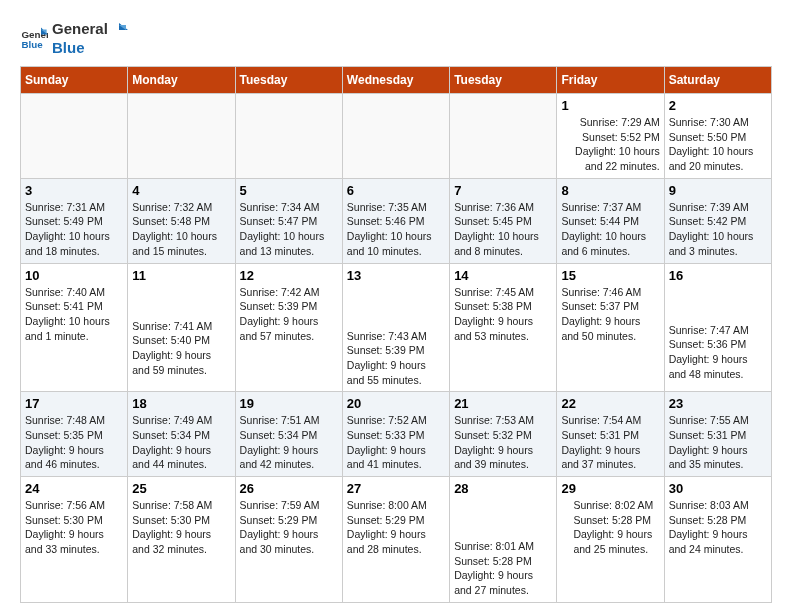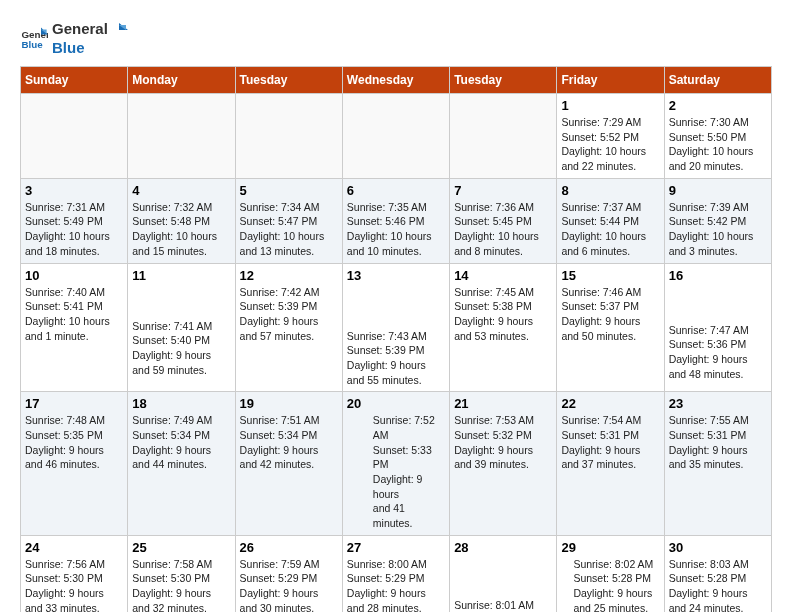--- a/index.html
+++ b/index.html
@@ -116,21 +116,21 @@
   </thead>
   <tbody id="calendar-body">
   <tr>
         <td class="empty"></td>
         <td class="empty"></td>
         <td class="empty"></td>
         <td class="empty"></td>
         <td class="empty"></td>
         <td>
           <span class="day-num">1</span>
-          <div class="day-info" style="white-space: pre-line;">Sunrise: 7:29 AM
+          <div class="day-info" style="white-space: pre-line; text-align: right;">Sunrise: 7:29 AM
 Sunset: 5:52 PM
 Daylight: 10 hours
 and 22 minutes.</div>
         </td>
         <td>
           <span class="day-num">2</span>
           <div class="day-info" style="white-space: pre-line;">Sunrise: 7:30 AM
 Sunset: 5:50 PM
 Daylight: 10 hours
 and 20 minutes.</div>
@@ -255,21 +255,21 @@
         </td>
         <td>
           <span class="day-num">19</span>
           <div class="day-info" style="white-space: pre-line;">Sunrise: 7:51 AM
 Sunset: 5:34 PM
 Daylight: 9 hours
 and 42 minutes.</div>
         </td>
         <td>
           <span class="day-num">20</span>
-          <div class="day-info" style="white-space: pre-line; margin-left: 26px;">Sunrise: 7:52 AM
+          <div class="day-info" style="white-space: pre-line;">Sunrise: 7:52 AM
 Sunset: 5:33 PM
 Daylight: 9 hours
 and 41 minutes.</div>
         </td>
         <td>
           <span class="day-num">21</span>
           <div class="day-info" style="white-space: pre-line;">Sunrise: 7:53 AM
 Sunset: 5:32 PM
 Daylight: 9 hours
 and 39 minutes.</div>

